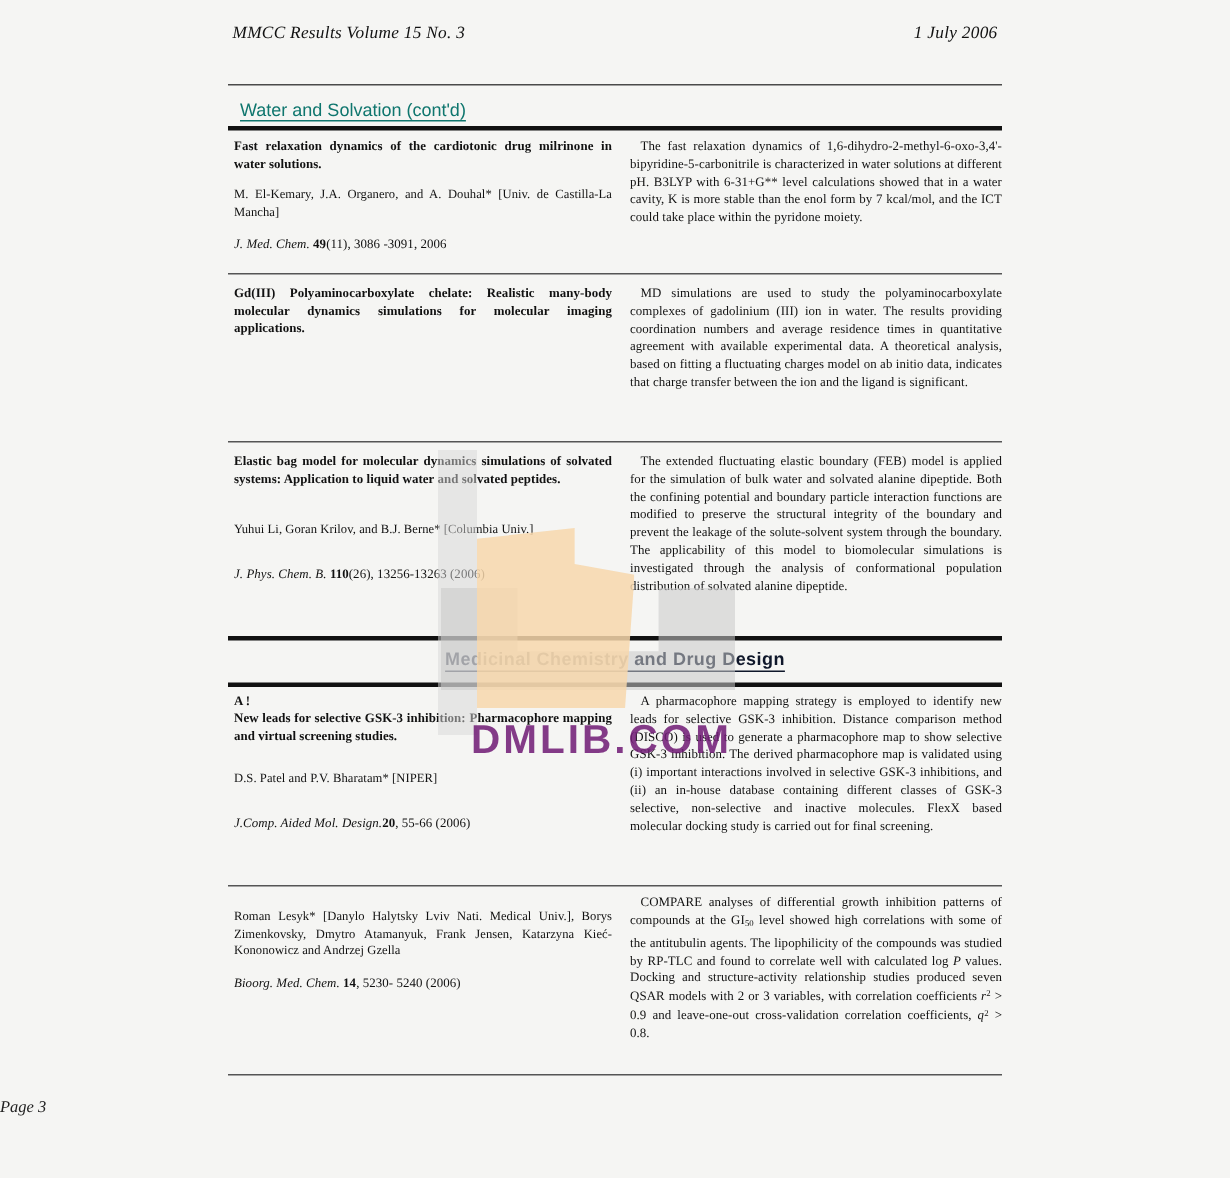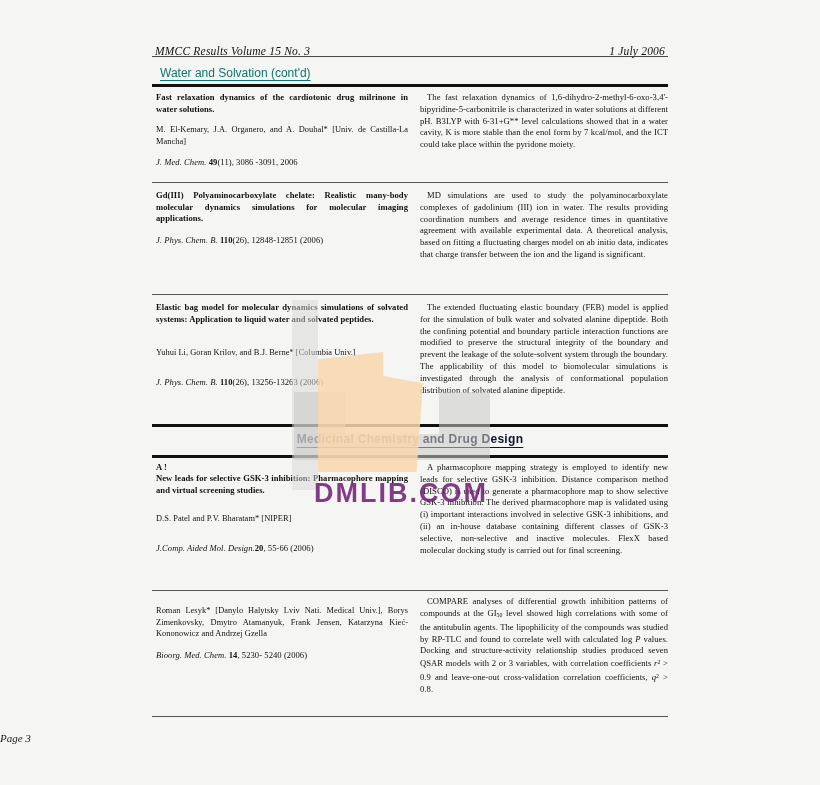--- a/index.html
+++ b/index.html
@@ -8,21 +8,21 @@
     background:#f5f5f3;
     font-family:"Liberation Serif",serif;
     color:#111;
     overflow:hidden;
     position:relative;
   }
   .page{position:absolute;left:0;top:0;width:820px;height:785px;}
 
   
   .runhead{
-    position:absolute;left:155px;top:45px;width:510px;
+    position:absolute;left:155px;top:16px;width:510px;
     display:flex;justify-content:space-between;align-items:center;
     font-style:italic;font-size:11.5px;letter-spacing:.2px;
   }
   .rule-thin{position:absolute;left:152px;width:516px;height:1px;background:#4a4a4a;}
   .rule-thick{position:absolute;left:152px;width:516px;height:2.5px;background:#111;}
   .rule-entry{position:absolute;left:152px;width:516px;height:1px;background:#555;}
 
   
   .seclabel{
     position:absolute;left:160px;top:66px;
@@ -123,24 +123,20 @@
       <div class="abstract">
         The fast relaxation dynamics of 1,6-dihydro-2-methyl-6-oxo-3,4'-bipyridine-5-carbonitrile is characterized in water solutions at different pH. B3LYP with 6-31+G** level calculations showed that in a water cavity, K is more stable than the enol form by 7 kcal/mol, and the ICT could take place within the pyridone moiety.
       </div>
     </div>
   </div>
   <div class="rule-entry" style="top:182px"></div>
 
   <div class="entry" style="top:190px;height:102px">
     <div class="col-l">
       <div class="title">Gd(III) Polyaminocarboxylate chelate: Realistic many-body molecular dynamics simulations for molecular imaging applications.</div>
-      <div class="cite">
-        <i>J. Phys. Chem. B.</i>
-        <b>110</b><span>(26), 12848-12851 (2006)</span>
-      </div>
     </div>
     <div class="col-r">
       <div class="abstract">MD simulations are used to study the polyaminocarboxylate complexes of gadolinium (III) ion in water. The results providing coordination numbers and average residence times in quantitative agreement with available experimental data. A theoretical analysis, based on fitting a fluctuating charges model on ab initio data, indicates that charge transfer between the ion and the ligand is significant.</div>
     </div>
   </div>
   <div class="rule-entry" style="top:294px"></div>
 
   <div class="entry" style="top:302px;height:118px">
     <div class="col-l">
       <div class="title">Elastic bag model for molecular dynamics simulations of solvated systems: Application to liquid water and solvated peptides.</div>

